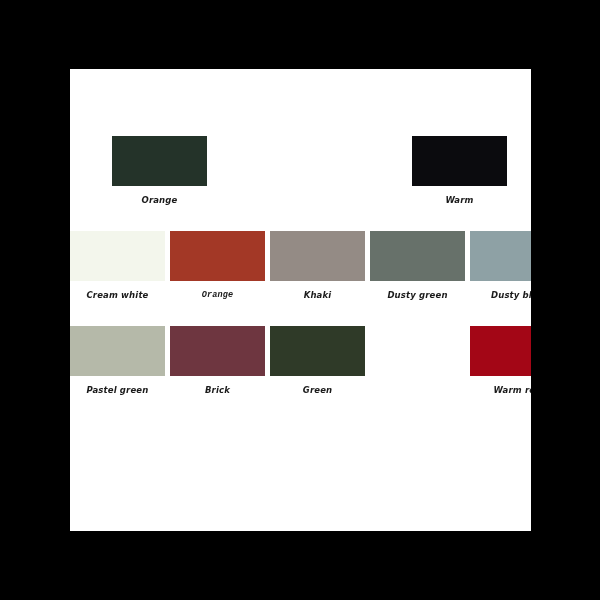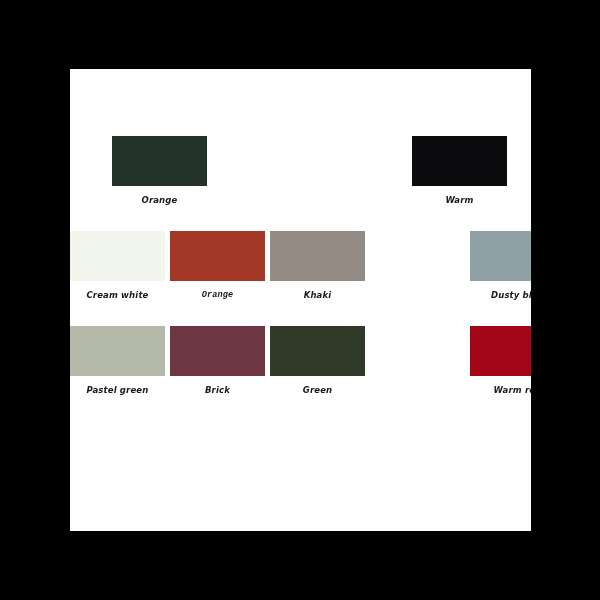--- a/index.html
+++ b/index.html
@@ -84,20 +84,24 @@
         <span class="label">Cream white</span>
       </div>
       <div class="cell" style="left: 100px; font-family: Liberation Mono, monospace;">
         <span class="swatch" title="#a33826" style="background: rgb(163, 56, 38);"></span>
         <span class="label">Orange</span>
       </div>
       <div class="cell" style="left: 200px;">
         <span class="swatch" title="#948b85" style="background: rgb(148, 139, 133);"></span>
         <span class="label">Khaki</span>
       </div>
+      <div class="cell" style="left: 300px;">
+        <span class="swatch" title="#67716a" style="background: rgb(103, 113, 106);"></span>
+        <span class="label">Dusty green</span>
+      </div>
       <div class="cell" style="left: 400px;">
         <span class="swatch" title="#8ea1a5" style="background: rgb(142, 161, 165);"></span>
         <span class="label">Dusty blue</span>
       </div>
     </div>
   <div class="row" id="row-2">
       <div class="cell" style="left: 100px;">
         <span class="swatch" title="#6e3640" style="background: rgb(110, 54, 64);"></span>
         <span class="label">Brick</span>
       </div>

